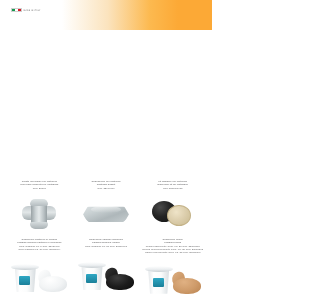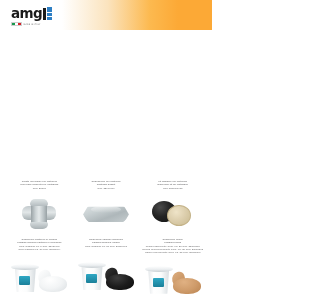--- a/index.html
+++ b/index.html
@@ -318,29 +318,20 @@
   }
   .spill-tan .stream {
     background: linear-gradient(150deg, #ddae80, #c08b58);
   }
 </style>
 </head>
 <body>
 
 <div class="header">
   <div class="logo-block">
-    <div class="logo-wordmark">
-      <span class="logo-amg">amg</span>
-      <span class="logo-mark">
-        <i class="bar-a"></i>
-          <i class="bar-b"></i>
-          <i class="bar-c"></i>
-          <i class="bar-d"></i>
-      </span>
-    </div>
     <div class="logo-sub">
       <span class="flag">
         <i class="g"></i>
           <i class="w"></i>
           <i class="r"></i>
       </span>
       <span class="logo-tag">MADE IN ITALY</span>
     </div>
   </div>
 </div>

